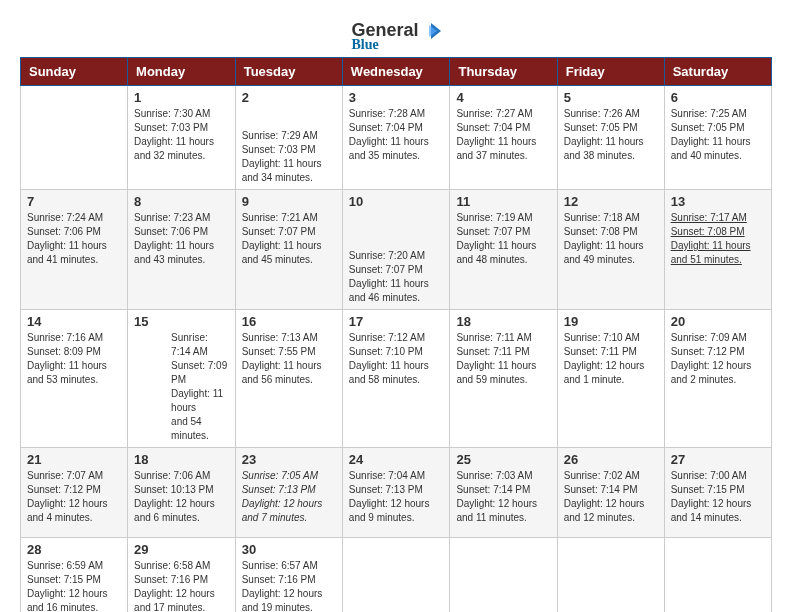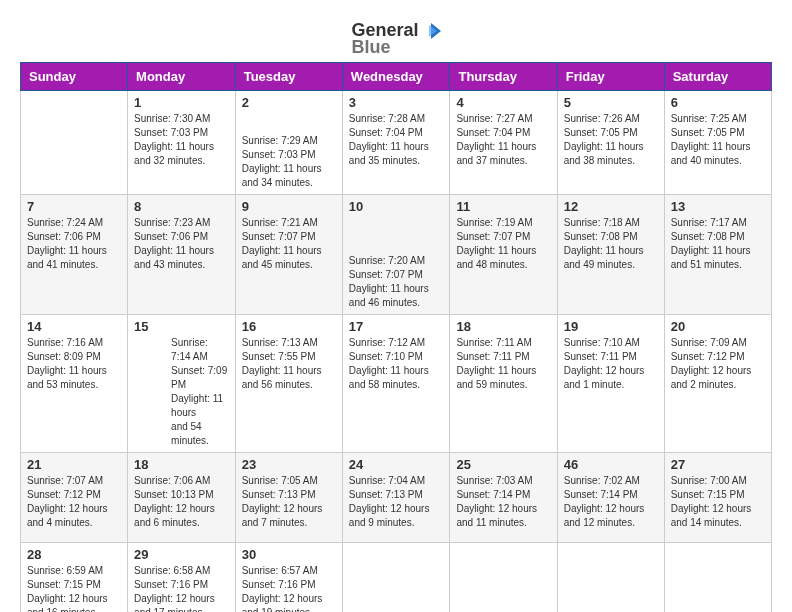--- a/index.html
+++ b/index.html
@@ -70,37 +70,37 @@
     .empty-cell {
       background: #f9f9f9;
     }
     tr:nth-child(even) td {
       background: #f5f5f5;
     }
     tr:nth-child(odd) td {
       background: #fff;
     }
     .calendar-table thead tr th {
-      background-color: #a21caf;
+      background-color: #7f1d1d;
     }
   </style>
 </head>
 <body>
 
 <div class="header">
   <div class="logo">
   <div style="display:flex;flex-direction:column;align-items:flex-start;">
     <div style="display:flex;align-items:center;gap:2px;">
       <span style="font-size:18px;font-weight:bold;color:#333;">General</span>
       <svg width="20" height="20" viewBox="0 0 20 20">
         <polygon points="10,2 20,10 10,18" fill="#2474be"></polygon>
         <polygon points="8,4 16,10 8,16" fill="#5aabff" opacity="0.7"></polygon>
       </svg>
     </div>
-    <span style="font-size:18px;font-weight:bold;color:#737373;margin-top:-4px;">Blue</span>
+    <span style="font-size:14px;font-weight:bold;color:#0369a1;margin-top:-4px;font-family:Liberation Serif, serif;">Blue</span>
   </div>
 </div>
   <div class="title-block">
     <div class="month-title"></div>
     <div class="subtitle"></div>
   </div>
 </div>
 
 <table class="calendar-table">
   <thead>
@@ -198,21 +198,21 @@
         </td>
         <td>
           <span class="day-number">12</span>
           <div class="day-info" style="white-space: pre-line;">Sunrise: 7:18 AM
 Sunset: 7:08 PM
 Daylight: 11 hours
 and 49 minutes.</div>
         </td>
         <td>
           <span class="day-number">13</span>
-          <div class="day-info" style="white-space: pre-line;">Sunrise: 7:17 AM
+          <div class="day-info" style="white-space: pre-line; text-decoration: underline;">Sunrise: 7:17 AM
 Sunset: 7:08 PM
 Daylight: 11 hours
 and 51 minutes.</div>
         </td>
       </tr>
       <tr>
         <td>
           <span class="day-number">14</span>
           <div class="day-info" style="white-space: pre-line;">Sunrise: 7:16 AM
 Sunset: 8:09 PM
@@ -272,41 +272,41 @@
         </td>
         <td>
           <span class="day-number">18</span>
           <div class="day-info" style="white-space: pre-line;">Sunrise: 7:06 AM
 Sunset: 10:13 PM
 Daylight: 12 hours
 and 6 minutes.</div>
         </td>
         <td>
           <span class="day-number">23</span>
-          <div class="day-info" style="white-space: pre-line;">Sunrise: 7:05 AM
+          <div class="day-info" style="white-space: pre-line; font-style: italic;">Sunrise: 7:05 AM
 Sunset: 7:13 PM
 Daylight: 12 hours
 and 7 minutes.</div>
         </td>
         <td>
           <span class="day-number">24</span>
           <div class="day-info" style="white-space: pre-line;">Sunrise: 7:04 AM
 Sunset: 7:13 PM
 Daylight: 12 hours
 and 9 minutes.</div>
         </td>
         <td>
           <span class="day-number">25</span>
           <div class="day-info" style="white-space: pre-line;">Sunrise: 7:03 AM
 Sunset: 7:14 PM
 Daylight: 12 hours
 and 11 minutes.</div>
         </td>
         <td>
-          <span class="day-number">46</span>
+          <span class="day-number">26</span>
           <div class="day-info" style="white-space: pre-line;">Sunrise: 7:02 AM
 Sunset: 7:14 PM
 Daylight: 12 hours
 and 12 minutes.</div>
         </td>
         <td>
           <span class="day-number">27</span>
           <div class="day-info" style="white-space: pre-line;">Sunrise: 7:00 AM
 Sunset: 7:15 PM
 Daylight: 12 hours

